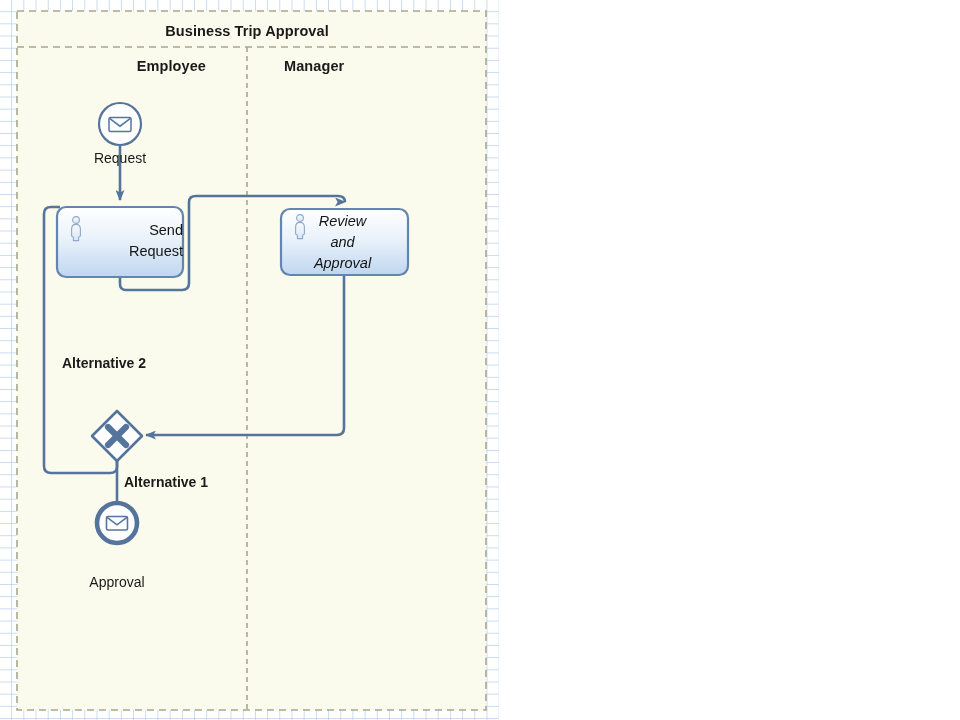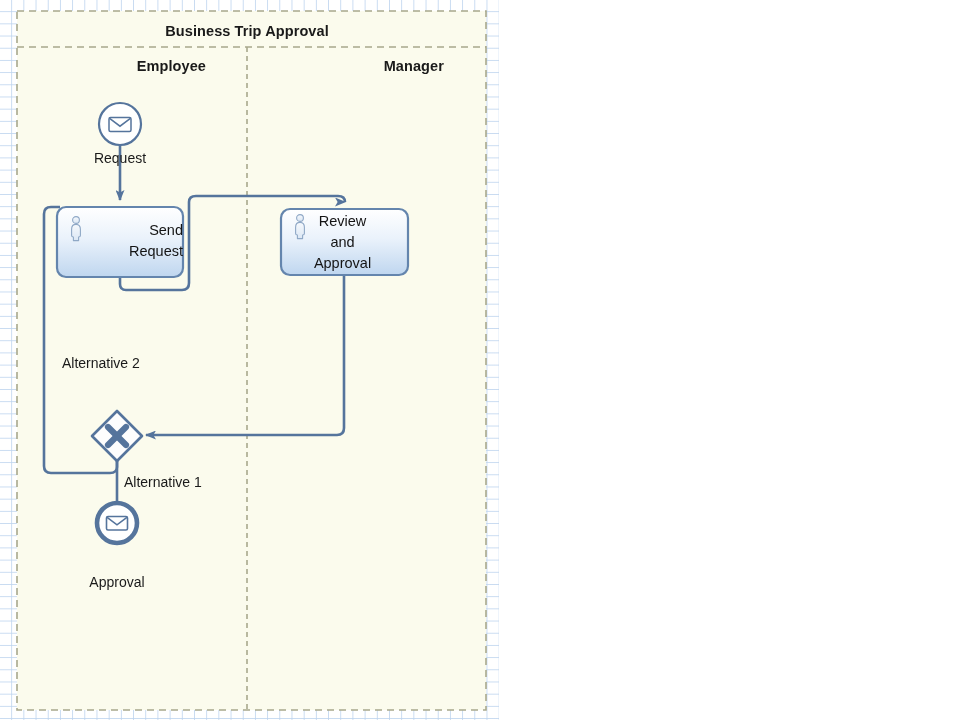--- a/index.html
+++ b/index.html
@@ -55,21 +55,21 @@
     letter-spacing: 0.1px;
   }
   .node-label {
     font-size: 14px;
     font-weight: normal;
     text-align: center;
     line-height: 19px;
   }
   .flow-label {
     font-size: 14px;
-    font-weight: normal;
+    font-weight: bold;
   }
   .task-label {
     position: absolute;
     font-size: 14.5px;
     line-height: 21px;
     text-align: center;
     color: #141414;
   }
 </style>
 </head>
@@ -152,30 +152,30 @@
         <rect x="106.5" y="516.5" width="21" height="13.5" rx="1.5" fill="#ffffff" stroke="#55749c" stroke-width="1.6"></rect>
         <path d="M107.1 517.4 L117 524.8 L126.9 517.4" fill="none" stroke="#55749c" stroke-width="1.6"></path>
       </g>
     </g>
   </svg>
 
   <div class="txt pool-title" id="pool-title" style="left:0;top:23px;width:494px;text-align:center;">Business Trip Approval</div>
 
   <div class="txt lane-title" id="lane-title-0" style="left:46px;top:58px;width:160px;text-align:right;">Employee</div>
 
-  <div class="txt lane-title" id="lane-title-1" style="left:284px;top:58px;width:160px;text-align:right;">Manager</div>
+  <div class="txt lane-title" id="lane-title-1" style="left:284px;top:58px;width:160px;text-align:left;">Manager</div>
 
   <div class="txt node-label" id="label-start" style="left:60px;top:149px;width:120px;text-align:center;">Request</div>
 
   <div class="task-label" id="task0-label" style="left:57px;top:220px;width:126px;padding-left:18px;box-sizing:border-box;text-align:right;">
     <div>Send</div>
     <div>Request</div>
   </div>
 
-  <div class="task-label" id="task1-label" style="left:281px;top:211px;width:103px;padding-left:20px;box-sizing:border-box;">
+  <div class="task-label" id="task1-label" style="left:281px;top:211px;width:103px;padding-left:20px;box-sizing:border-box;font-style:italic;">
     <div>Review</div>
     <div>and</div>
     <div>Approval</div>
   </div>
 
   <div class="txt node-label" id="label-end" style="left:57px;top:573px;width:120px;text-align:center;">Approval</div>
 
   <div class="txt flow-label" id="flow-label-alt2" style="left:62px;top:355px;">Alternative 2</div>
 
   <div class="txt flow-label" id="flow-label-alt1" style="left:124px;top:474px;">Alternative 1</div>

